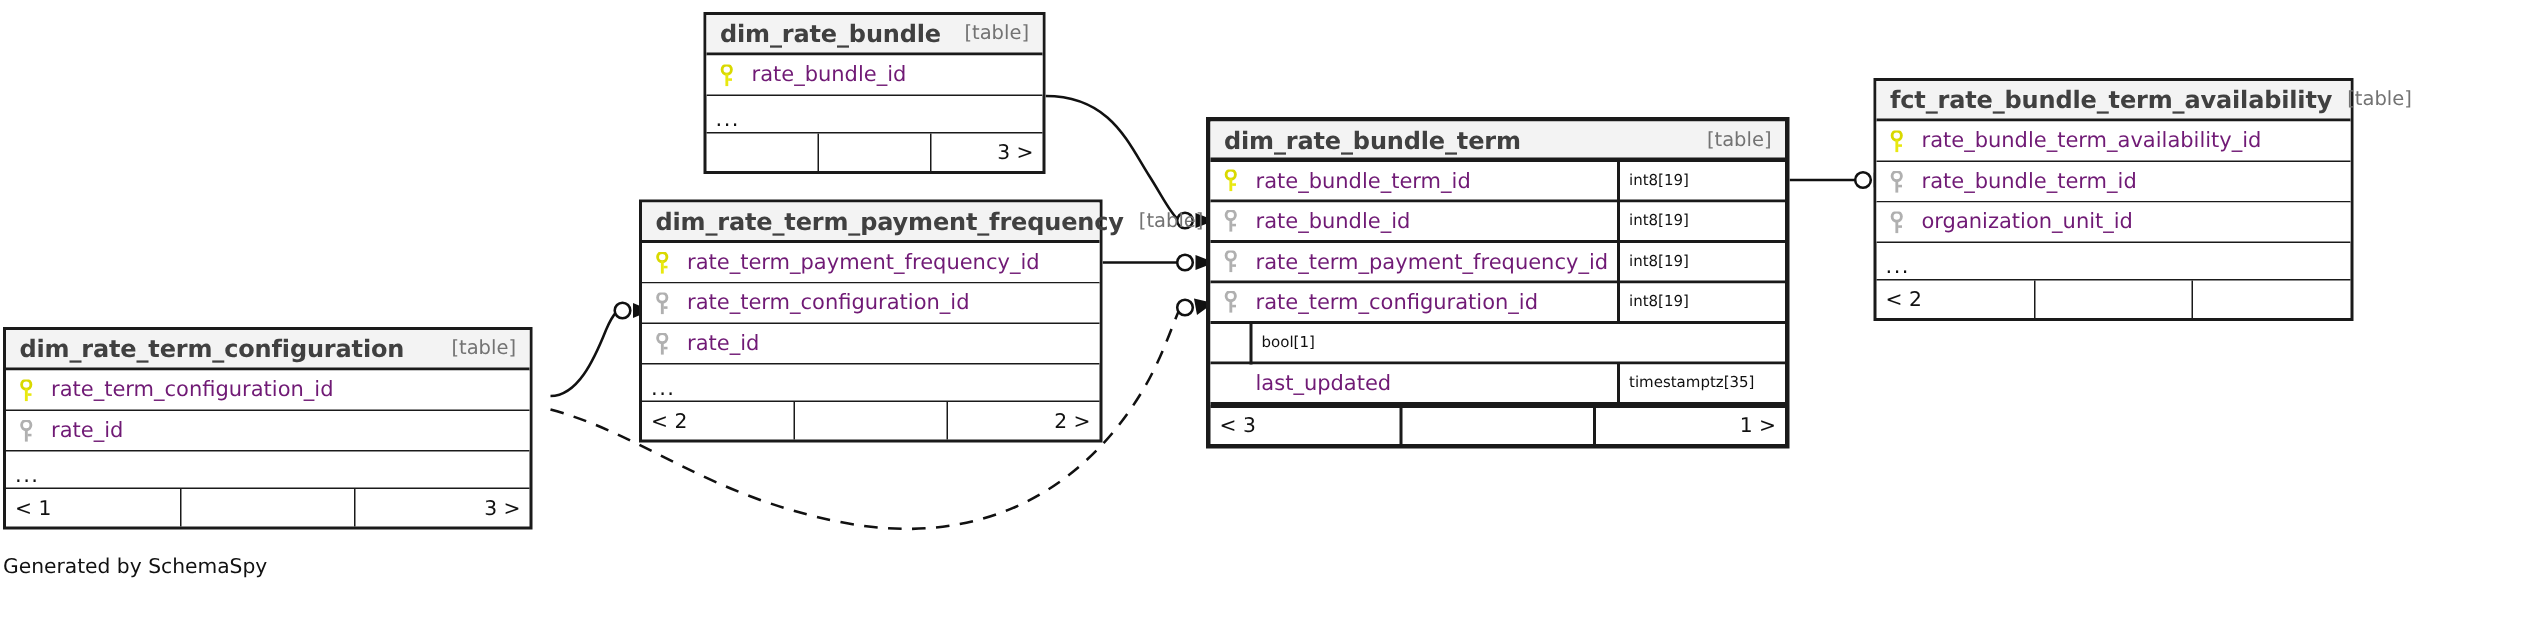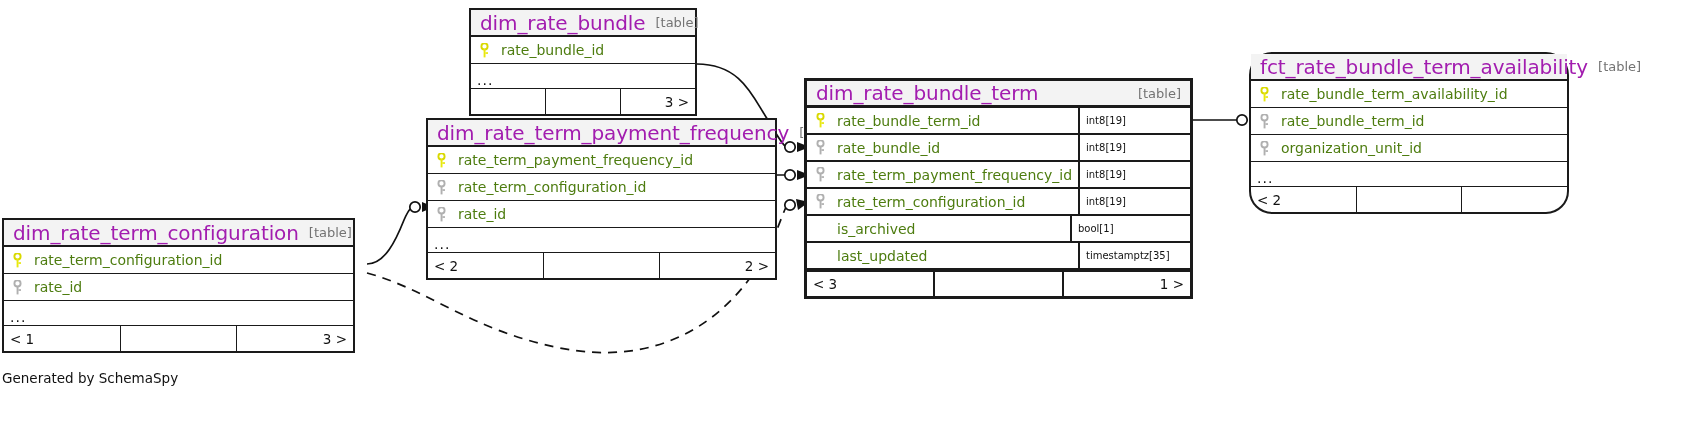--- a/index.html
+++ b/index.html
@@ -16,30 +16,30 @@
     box-sizing:border-box;
   }
   .tbl.thick{border-width:3px;}
 
   .thead{
     display:flex;align-items:center;justify-content:space-between;
     background:#f3f3f3;border-bottom:2px solid #1a1a1a;
     padding:0 9px;box-sizing:border-box;height:27px;
   }
   .tbl.thick .thead{border-bottom-width:3px;}
-  .tname{font-weight:normal;font-size:20px;color:#a21caf;white-space:nowrap;letter-spacing:-0.1px;}
+  .tname{font-weight:bold;font-size:16px;color:#404040;white-space:nowrap;letter-spacing:-0.1px;}
   .ttag{font-size:13px;color:#737373;white-space:nowrap;padding-left:10px;}
 
   .row{
     display:flex;align-items:center;height:27px;box-sizing:border-box;
     border-bottom:1.6px solid #1a1a1a;background:#fff;
   }
   .row:last-child{border-bottom:none;}
   .keycell{width:26px;flex:0 0 26px;display:flex;align-items:center;justify-content:center;}
-  .colname{flex:1 1 auto;font-size:14px;color:#4d7c0f;white-space:nowrap;overflow:hidden;padding-left:4px;}
+  .colname{flex:1 1 auto;font-size:14px;color:#701a75;white-space:nowrap;overflow:hidden;padding-left:4px;}
   .coltype{
     flex:0 0 auto;border-left:1.6px solid #1a1a1a;font-size:10px;color:#111;
     padding:14px 6px;box-sizing:border-box;height:100%;display:flex;align-items:center;white-space:nowrap;
   }
   .tbl.thick .row{border-bottom-width:2px;}
   .tbl.thick .coltype{border-left-width:2px;}
 
   .ellipsis{
     display:flex;align-items:flex-end;height:25px;box-sizing:border-box;
     border-bottom:1.6px solid #1a1a1a;padding:0 0 3px 6px;
@@ -118,21 +118,21 @@
       <span class="colname">rate_bundle_id</span>
     </div>
     <div class="ellipsis">...</div>
     <div class="tfoot">
       <div class="fcell left"></div>
       <div class="fcell"></div>
       <div class="fcell right">3 &gt;</div>
     </div>
   </div>
 
-  <div class="tbl" style="left:426px;top:118px;width:351px;">
+  <div class="tbl" style="left:426px;top:133px;width:309px;">
     <div class="thead">
       <span class="tname">dim_rate_term_payment_frequency</span>
       <span class="ttag">[table]</span>
     </div>
     <div class="row">
       <span class="keycell">
         <svg class="key" viewBox="0 0 9 15">
             <circle cx="4.5" cy="3.4" r="3.1" fill="none" stroke="#d9d900" stroke-width="1.9"></circle>
             <rect x="3.6" y="6" width="1.9" height="8.4" fill="#e8e80f"></rect>
             <rect x="5.4" y="9.2" width="2.6" height="1.7" fill="#e8e80f"></rect>
@@ -250,38 +250,37 @@
             <rect x="3.6" y="6" width="1.9" height="8.4" fill="#b0b0b0"></rect>
             <rect x="5.4" y="9.2" width="2.6" height="1.7" fill="#b0b0b0"></rect>
           </svg>
       </span>
       <span class="colname">rate_term_configuration_id</span>
       <span class="coltype" style="width:112px;">int8[19]</span>
     </div>
 
     <div class="row">
       <span class="keycell"></span>
-      <span class="colname">is_archived</span>
       <span class="coltype" style="width:120px;">bool[1]</span>
     </div>
 
     <div class="row">
       <span class="keycell"></span>
       <span class="colname">last_updated</span>
       <span class="coltype" style="width:112px;margin-left:20px;">timestamptz[35]</span>
     </div>
 
     <div class="tfoot" style="border-top:2px solid #1a1a1a;">
       <div class="fcell left">&lt; 3</div>
       <div class="fcell"></div>
       <div class="fcell right">1 &gt;</div>
     </div>
   </div>
 
-  <div class="tbl" style="left:1249px;top:52px;width:320px;border-radius:23px;">
+  <div class="tbl" style="left:1249px;top:52px;width:320px;">
     <div class="thead">
       <span class="tname">fct_rate_bundle_term_availability</span>
       <span class="ttag">[table]</span>
     </div>
     <div class="row">
       <span class="keycell">
         <svg class="key" viewBox="0 0 9 15">
             <circle cx="4.5" cy="3.4" r="3.1" fill="none" stroke="#d9d900" stroke-width="1.9"></circle>
             <rect x="3.6" y="6" width="1.9" height="8.4" fill="#e8e80f"></rect>
             <rect x="5.4" y="9.2" width="2.6" height="1.7" fill="#e8e80f"></rect>

